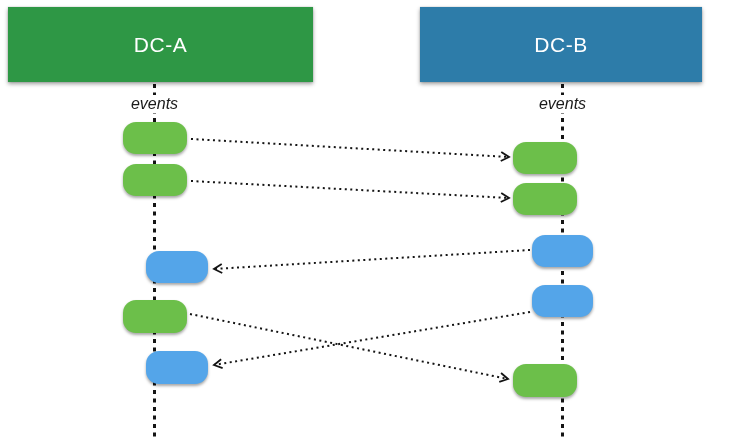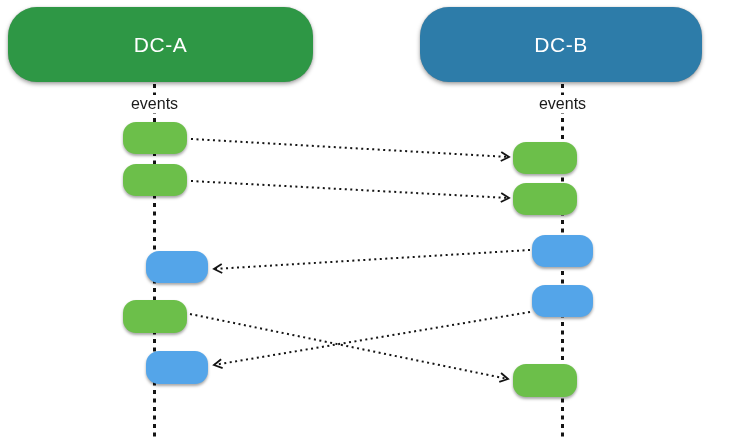--- a/index.html
+++ b/index.html
@@ -24,30 +24,30 @@
   }
   .hdr {
     position: absolute;
     display: flex;
     align-items: center;
     justify-content: center;
     color: #ffffff;
     font-size: 21px;
     letter-spacing: 0.5px;
     box-shadow: 0 2px 4px rgba(0,0,0,0.38), 0 0 1px rgba(0,0,0,0.25);
-    border-radius: 29px;
   }
   .ev-label {
     position: absolute;
     transform: translateX(-50%);
     background: #ffffff;
     color: #1a1a1a;
     font-size: 16px;
     padding: 0 3px;
     line-height: 18px;
+    font-style: italic;
   }
   .ev-box {
     position: absolute;
     border-radius: 13px;
     box-shadow: 0 2px 3px rgba(0,0,0,0.35);
   }
 </style>
 </head>
 <body>
 

